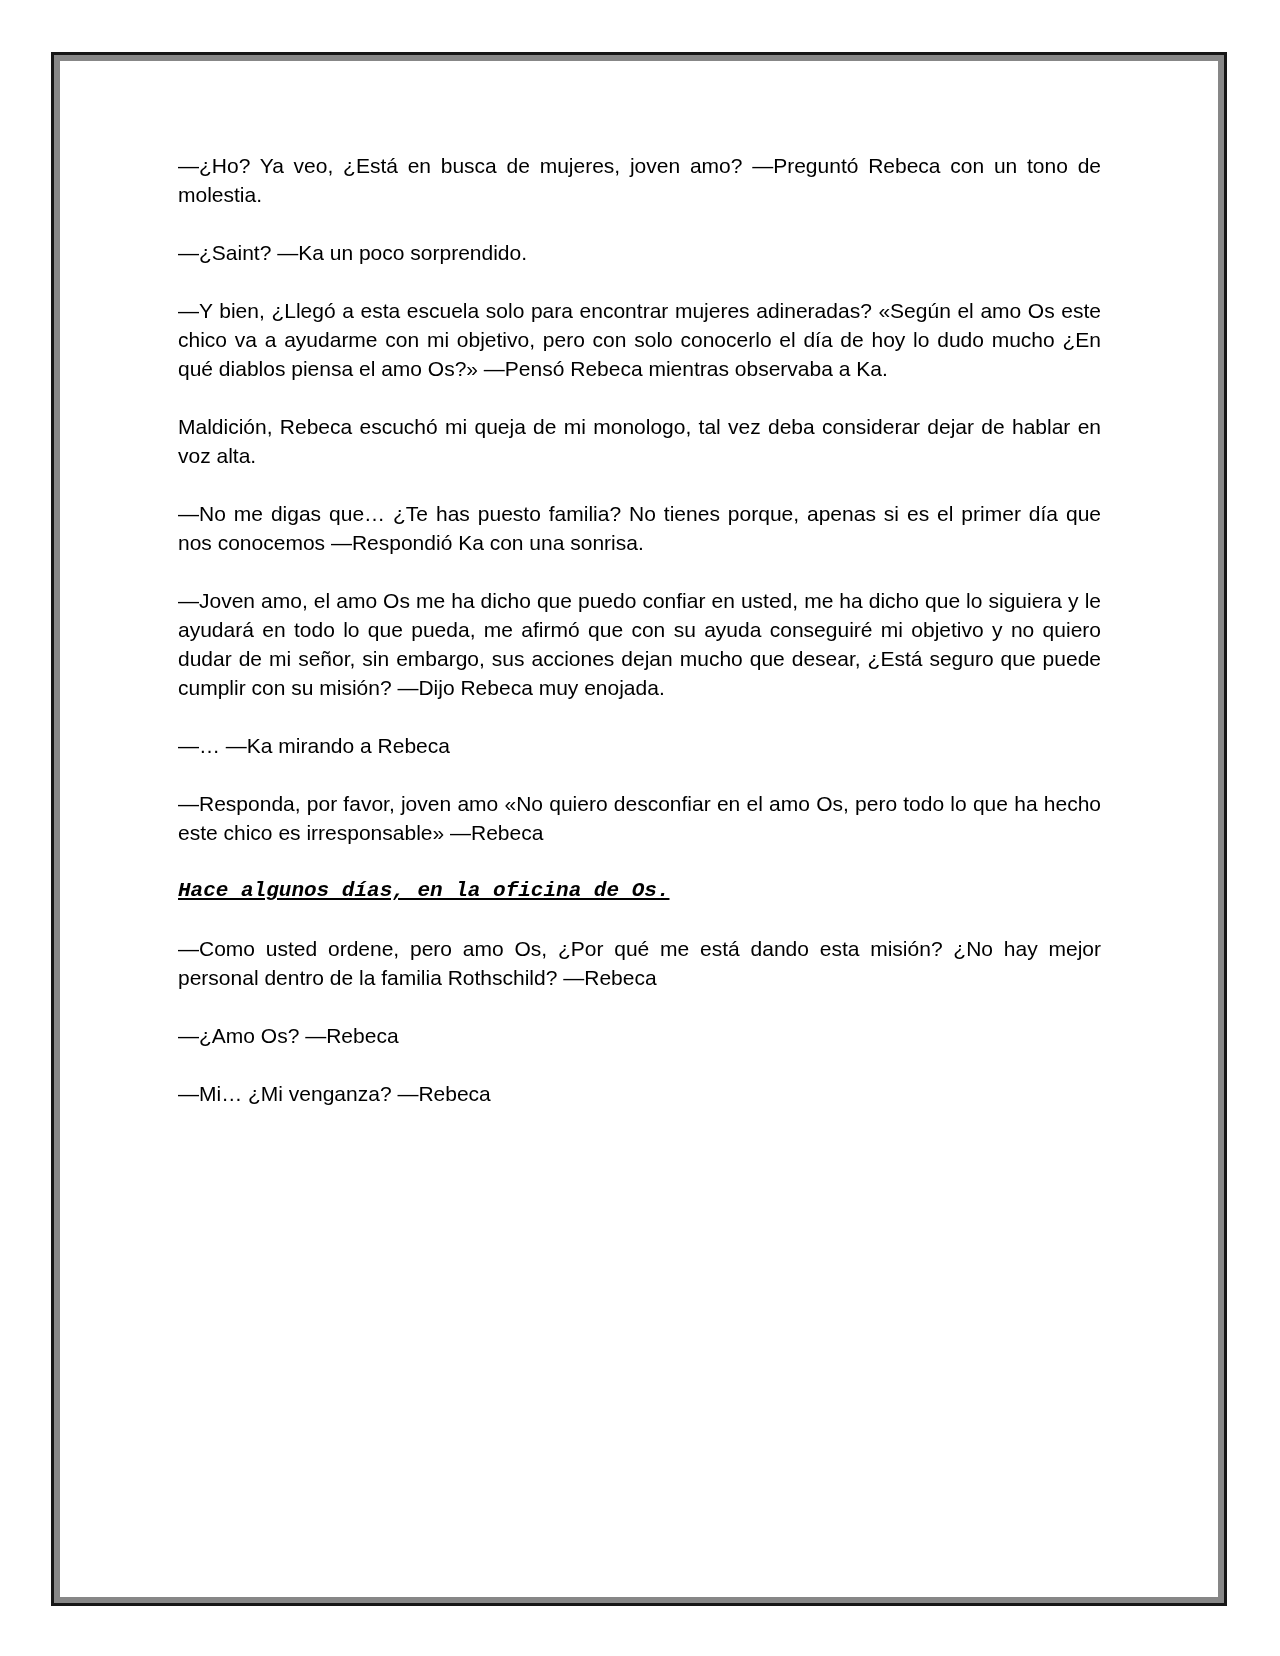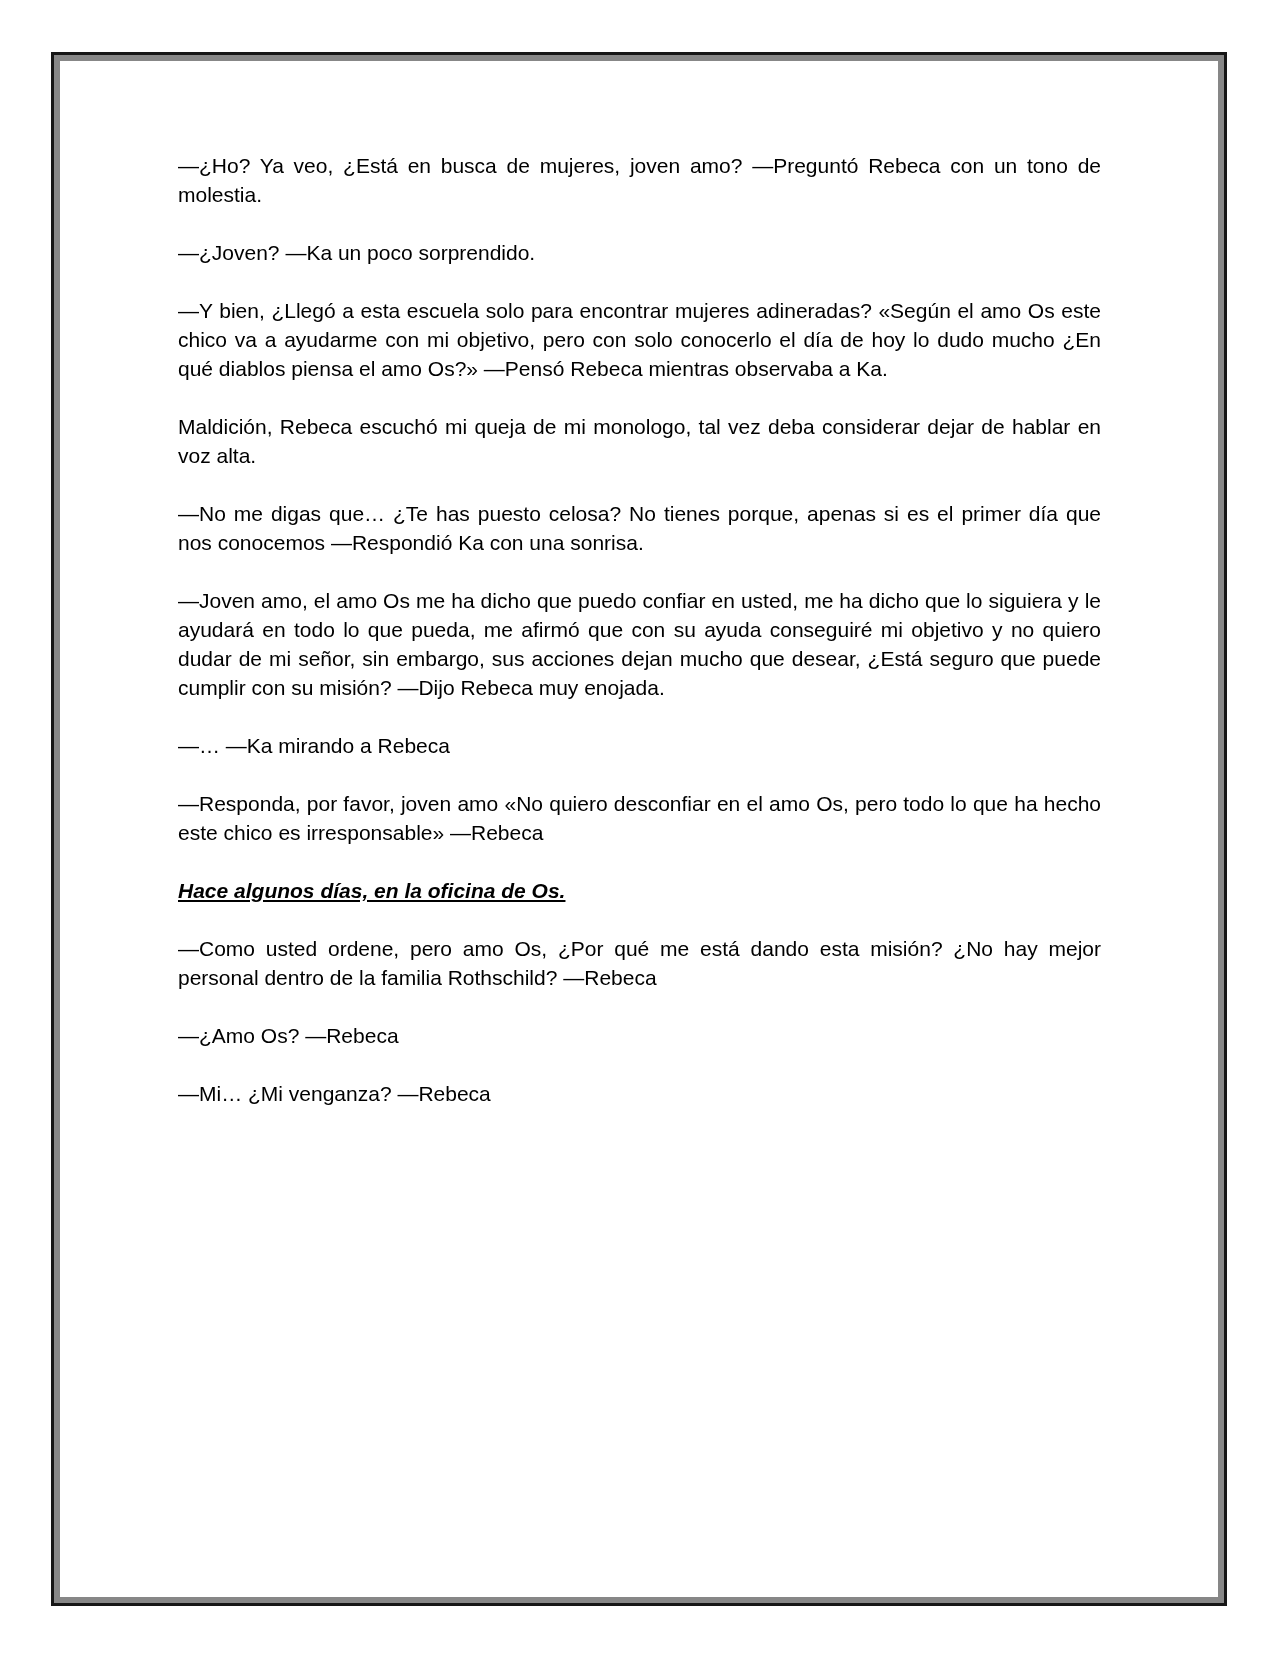--- a/index.html
+++ b/index.html
@@ -47,33 +47,34 @@
   }
   .para {
     font-weight: normal;
     font-style: normal;
   }
   .section-heading {
     font-weight: bold;
     font-style: italic;
     text-decoration: underline;
     text-align: left;
+    font-family: Liberation Mono, monospace;
   }
 </style>
 </head>
 <body>
 
 <div class="page-frame">
   <div class="page-inner">
     <div class="page-content">
       <p class="para">—¿Ho? Ya veo, ¿Está en busca de mujeres, joven amo? —Preguntó Rebeca con un tono de molestia.</p>
-      <p class="para">—¿Joven? —Ka un poco sorprendido.</p>
+      <p class="para">—¿Saint? —Ka un poco sorprendido.</p>
       <p class="para">—Y bien, ¿Llegó a esta escuela solo para encontrar mujeres adineradas? «Según el amo Os este chico va a ayudarme con mi objetivo, pero con solo conocerlo el día de hoy lo dudo mucho ¿En qué diablos piensa el amo Os?» —Pensó Rebeca mientras observaba a Ka.</p>
       <p class="para">Maldición, Rebeca escuchó mi queja de mi monologo, tal vez deba considerar dejar de hablar en voz alta.</p>
-      <p class="para">—No me digas que… ¿Te has puesto celosa? No tienes porque, apenas si es el primer día que nos conocemos —Respondió Ka con una sonrisa.</p>
+      <p class="para">—No me digas que… ¿Te has puesto familia? No tienes porque, apenas si es el primer día que nos conocemos —Respondió Ka con una sonrisa.</p>
       <p class="para">—Joven amo, el amo Os me ha dicho que puedo confiar en usted, me ha dicho que lo siguiera y le ayudará en todo lo que pueda, me afirmó que con su ayuda conseguiré mi objetivo y no quiero dudar de mi señor, sin embargo, sus acciones dejan mucho que desear, ¿Está seguro que puede cumplir con su misión? —Dijo Rebeca muy enojada.</p>
       <p class="para">—… —Ka mirando a Rebeca</p>
       <p class="para">—Responda, por favor, joven amo «No quiero desconfiar en el amo Os, pero todo lo que ha hecho este chico es irresponsable» —Rebeca</p>
       <p class="para section-heading">Hace algunos días, en la oficina de Os.</p>
       <p class="para">—Como usted ordene, pero amo Os, ¿Por qué me está dando esta misión? ¿No hay mejor personal dentro de la familia Rothschild? —Rebeca</p>
       <p class="para">—¿Amo Os? —Rebeca</p>
       <p class="para">—Mi… ¿Mi venganza? —Rebeca</p>
     </div>
   </div>
 </div>

